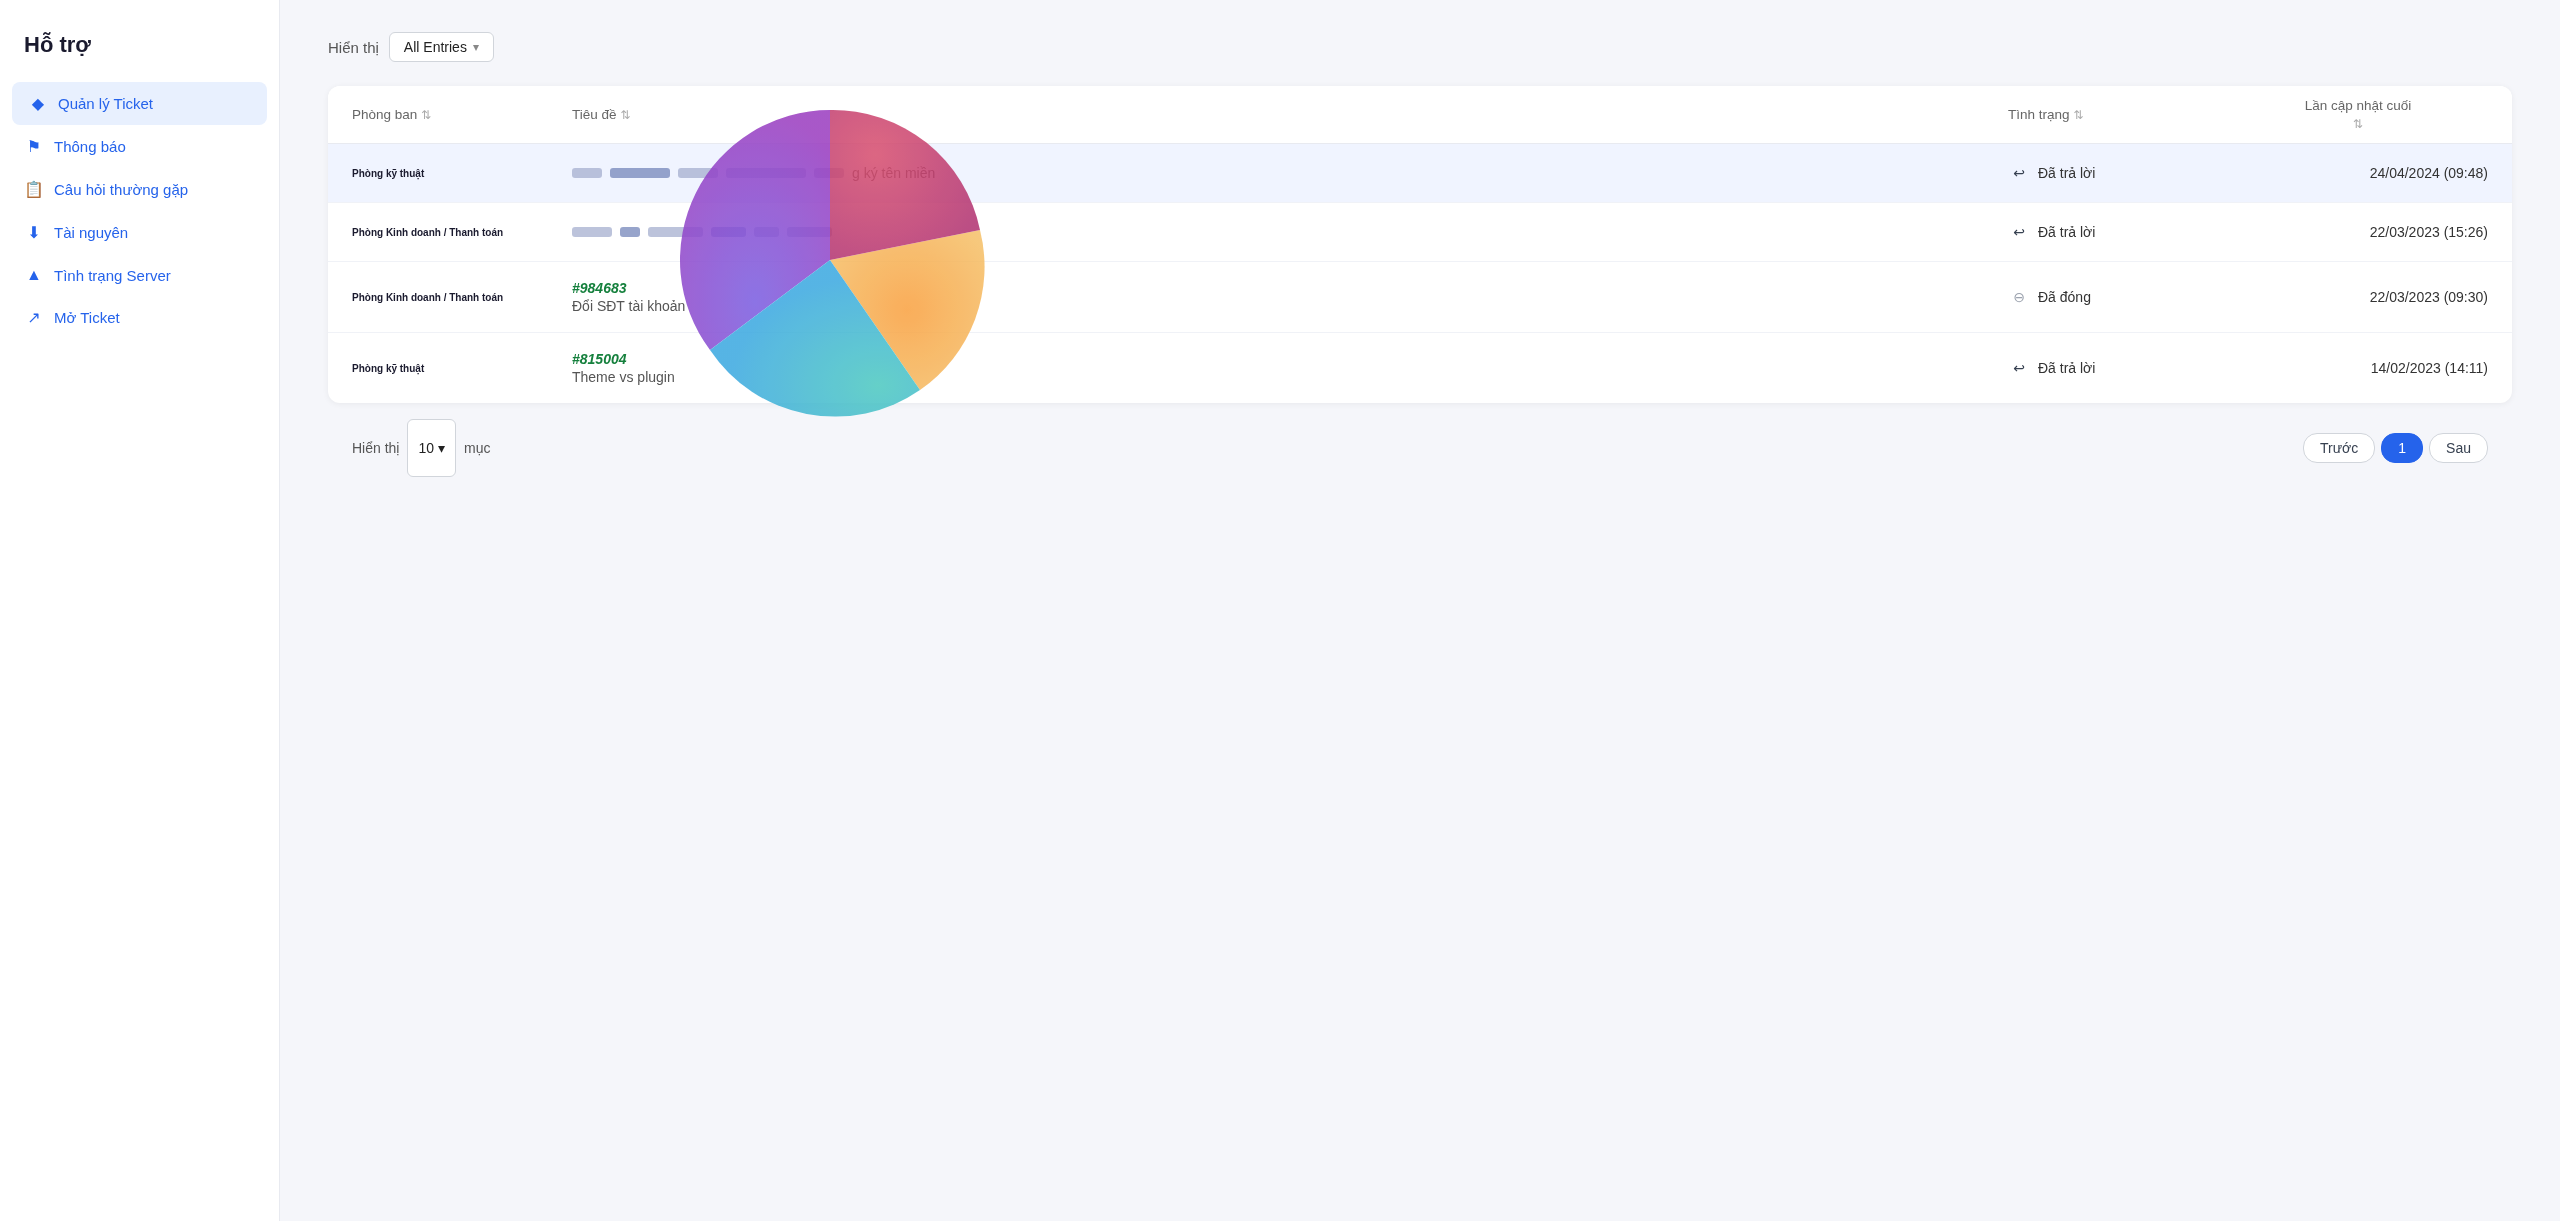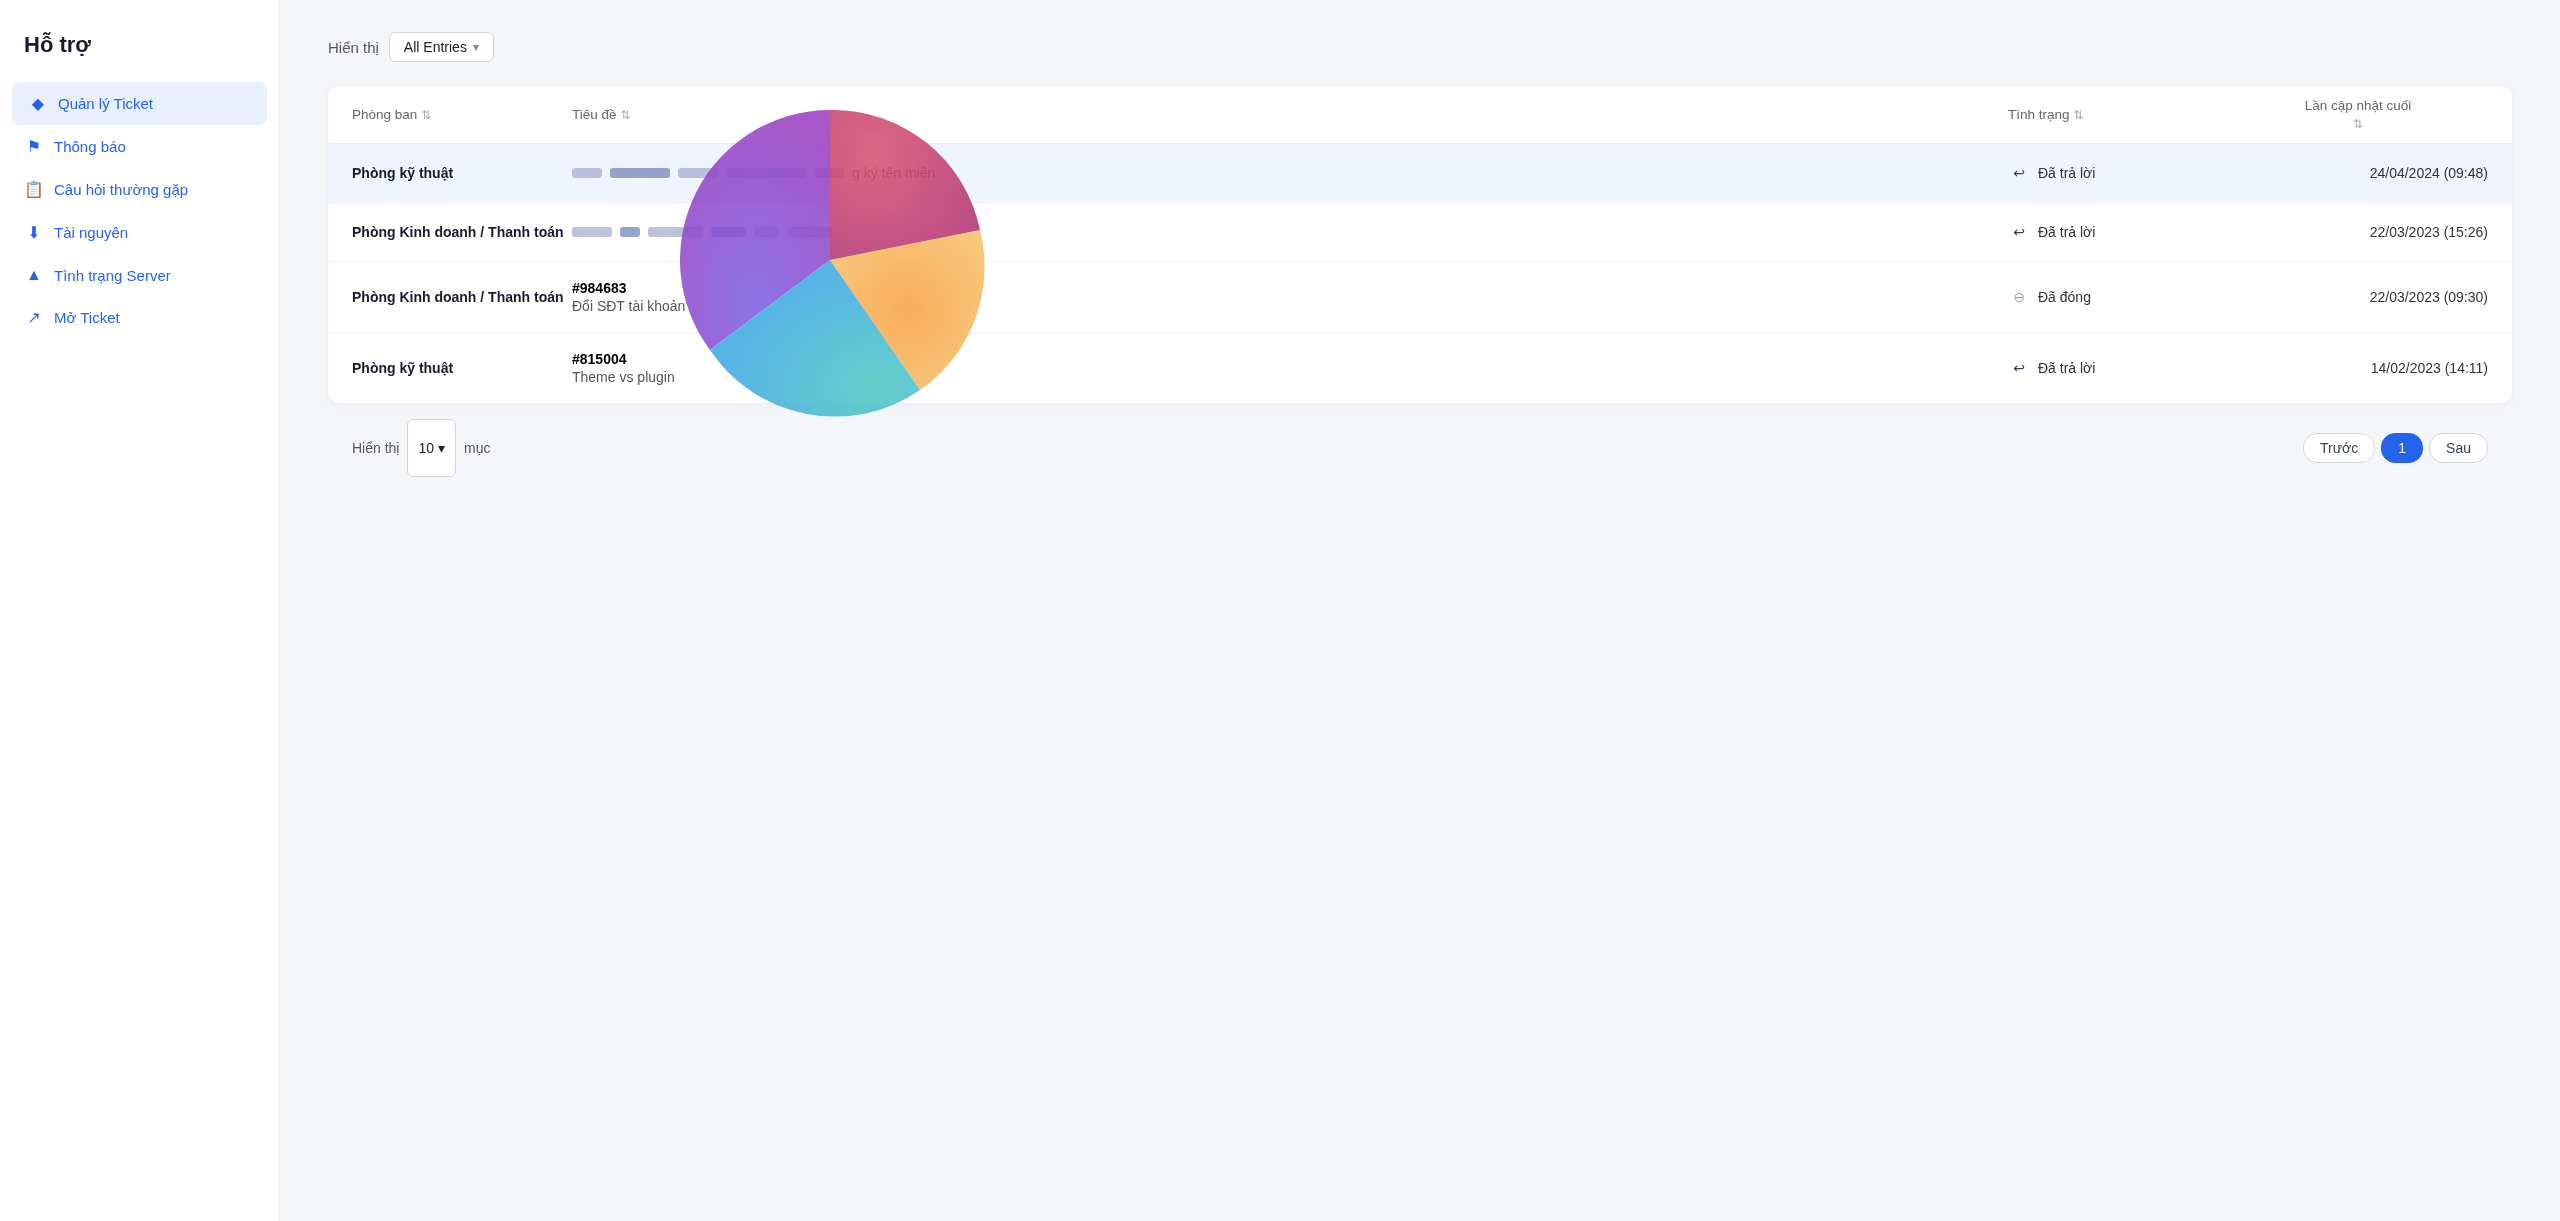--- a/index.html
+++ b/index.html
@@ -130,32 +130,33 @@
       align-items: center;
     }
     .table-row:last-child {
       border-bottom: none;
     }
     .table-row.highlighted {
       background: #f0f4ff;
     }
     .cell-dept {
       font-weight: 700;
-      font-size: 14px;
+      font-size: 10px;
       color: #1a1a2e;
     }
     .cell-title {
       font-size: 14px;
       color: #333;
     }
     .cell-title .ticket-id {
-      color: #000000;
+      color: #15803d;
       font-weight: 600;
       display: block;
       margin-bottom: 2px;
+      font-style: italic;
     }
     .cell-title .ticket-desc {
       color: #555;
     }
     .cell-title .blurred {
       display: flex;
       flex-wrap: wrap;
       gap: 8px;
       align-items: center;
     }

